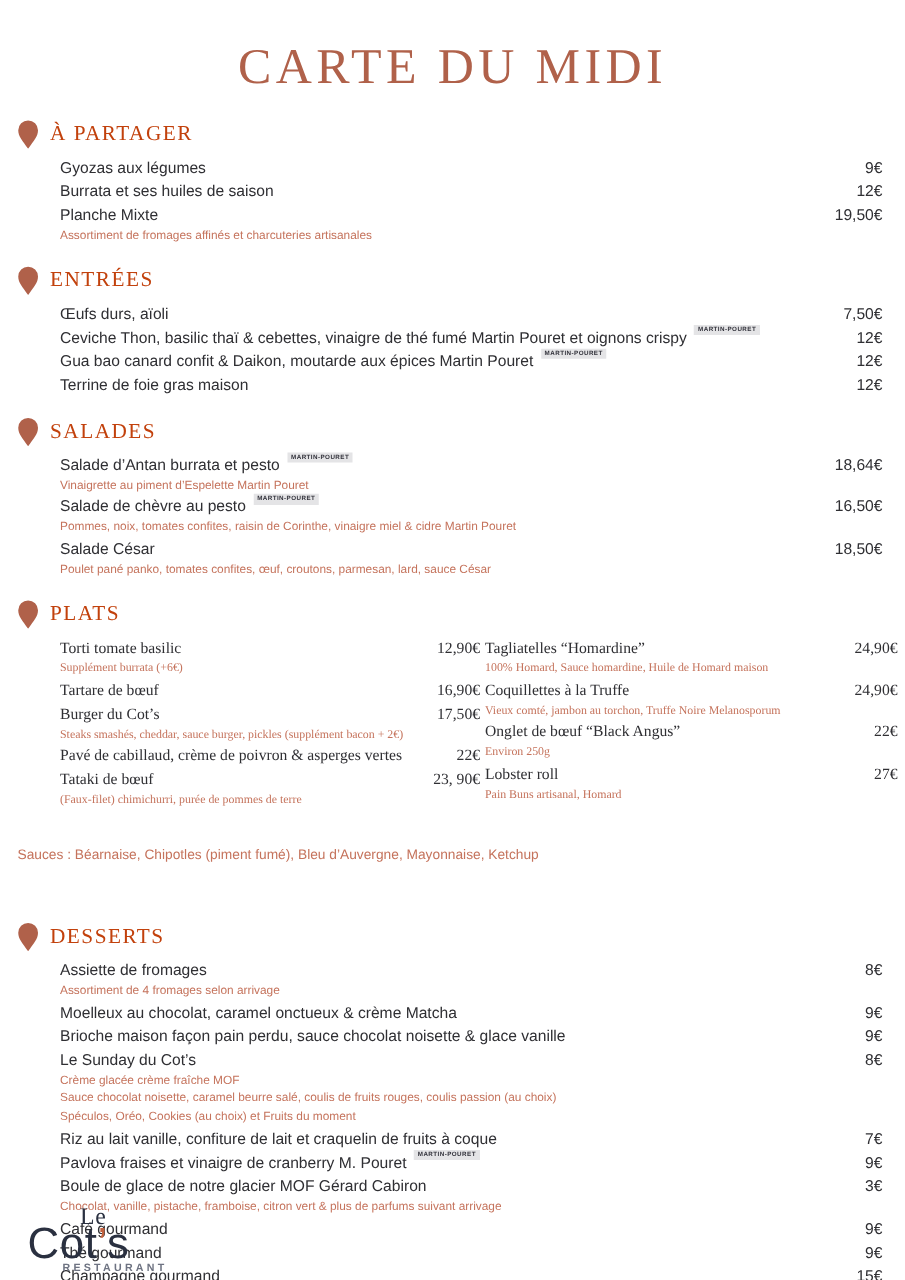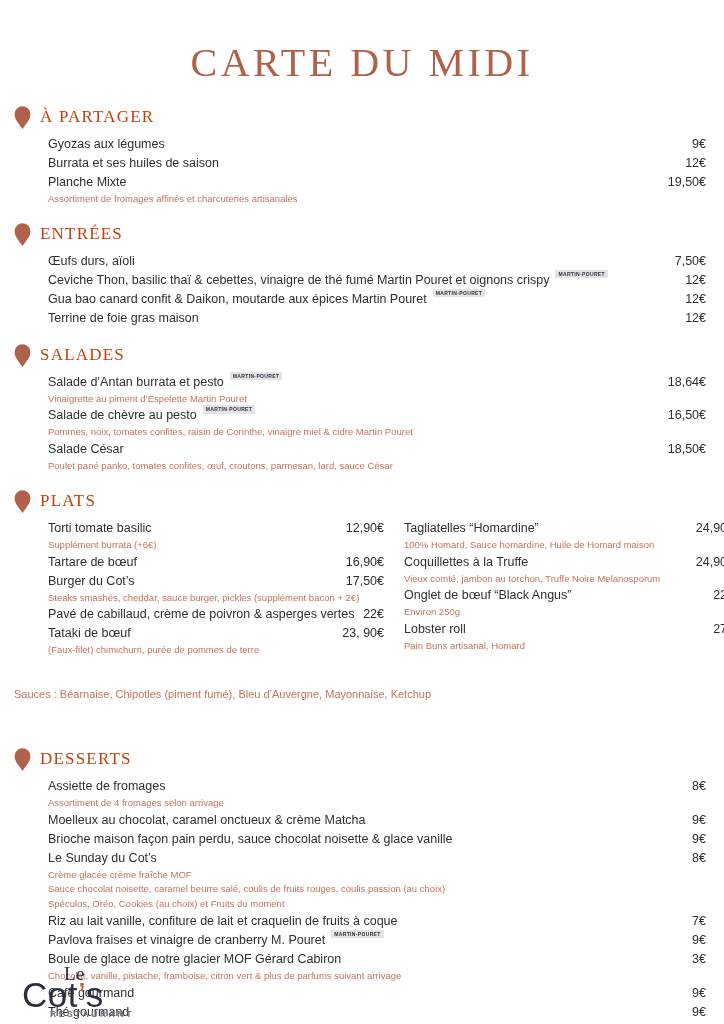--- a/index.html
+++ b/index.html
@@ -18,21 +18,21 @@
 
   
   .menu-title {
     text-align: center;
     font-family: "Liberation Serif", serif;
     color: #b0614a;
     font-size: 40px;
     letter-spacing: 3.5px;
     font-weight: 400;
     margin: 0;
-    padding-top: 40px;
+    padding-top: 30px;
     padding-bottom: 4px;
     line-height: 1.15;
   }
 
   
   .section {
     padding-left: 14px;
     padding-right: 12px;
   }
   .section-header {
@@ -105,21 +105,22 @@
     position: relative;
     top: -1px;
     white-space: nowrap;
   }
 
   
   .plats-cols {
     display: flex;
     padding-left: 34px;
     padding-right: 6px;
-    gap: 20px;
+    gap: 4px;
+    font-family: Liberation Serif, serif;
   }
   .plats-col {
     flex: 0 0 auto;
   }
   .plats-col.left  { width: 336px; }
   .plats-col.right { width: 330px; }
 
   .sauces-line {
     text-align: left;
     font-size: 11px;

